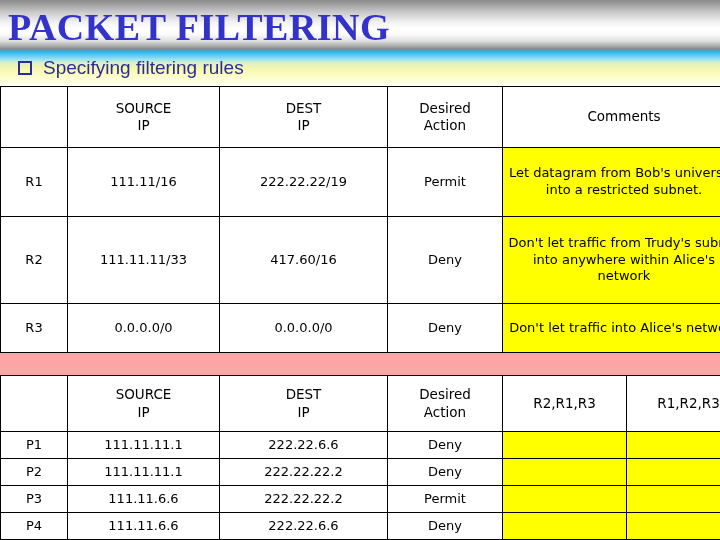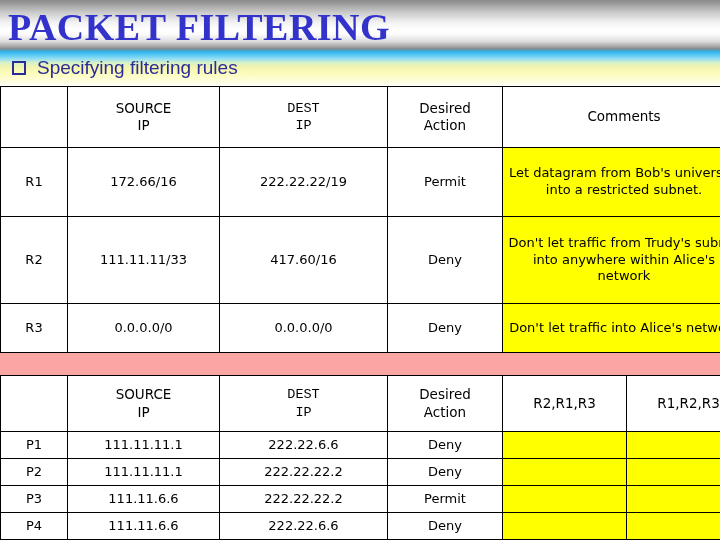--- a/index.html
+++ b/index.html
@@ -58,21 +58,21 @@
     font-family: "Liberation Serif", "DejaVu Serif", serif;
     font-weight: bold;
     font-size: 38px;
     letter-spacing: 0.5px;
     color: #3333cc;
     white-space: nowrap;
   }
 
   .subtitle-row {
     position: absolute;
-    left: 12px;
+    left: 18px;
     top: 55px;
     width: 690px;
     height: 26px;
     display: flex;
     align-items: center;
   }
 
   .bullet-square {
     width: 10px;
     height: 10px;
@@ -145,21 +145,21 @@
 
   .comment-cell {
     font-size: 13px;
     line-height: 1.32;
     padding: 3px 8px;
   }
 
   
   .c-id    { width: 62px;  }
   .c-src   { width: 147px; }
-  .c-dst   { width: 163px; font-family: Liberation Mono, monospace; }
+  .c-dst   { width: 163px; }
   .c-act   { width: 110px; }
   .c-com   { width: 238px; }
 
   
   .c2-r1   { width: 119px; }
   .c2-r2   { width: 119px; }
 
   
   .h-hdr1  { height: 61px; }
   .h-r1    { height: 69px; }
@@ -198,21 +198,21 @@
         <th class="c-act hdr-two-line">
           <span>Desired</span><br>
           <span>Action</span>
         </th>
         <th class="c-com">Comments</th>
       </tr>
     </thead>
     <tbody>
       <tr class="h-r1">
         <td class="cell-id">R1</td>
-        <td class="cell-ip">172.66/16</td>
+        <td class="cell-ip">111.11/16</td>
         <td class="cell-ip">222.22.22/19</td>
         <td>Permit</td>
         <td class="cell-yellow comment-cell">Let datagram from Bob's university into a restricted subnet.</td>
       </tr>
       <tr class="h-r2">
         <td class="cell-id">R2</td>
         <td class="cell-ip">111.11.11/33</td>
         <td class="cell-ip">417.60/16</td>
         <td>Deny</td>
         <td class="cell-yellow comment-cell">Don't let traffic from Trudy's subnet into anywhere within Alice's network</td>

